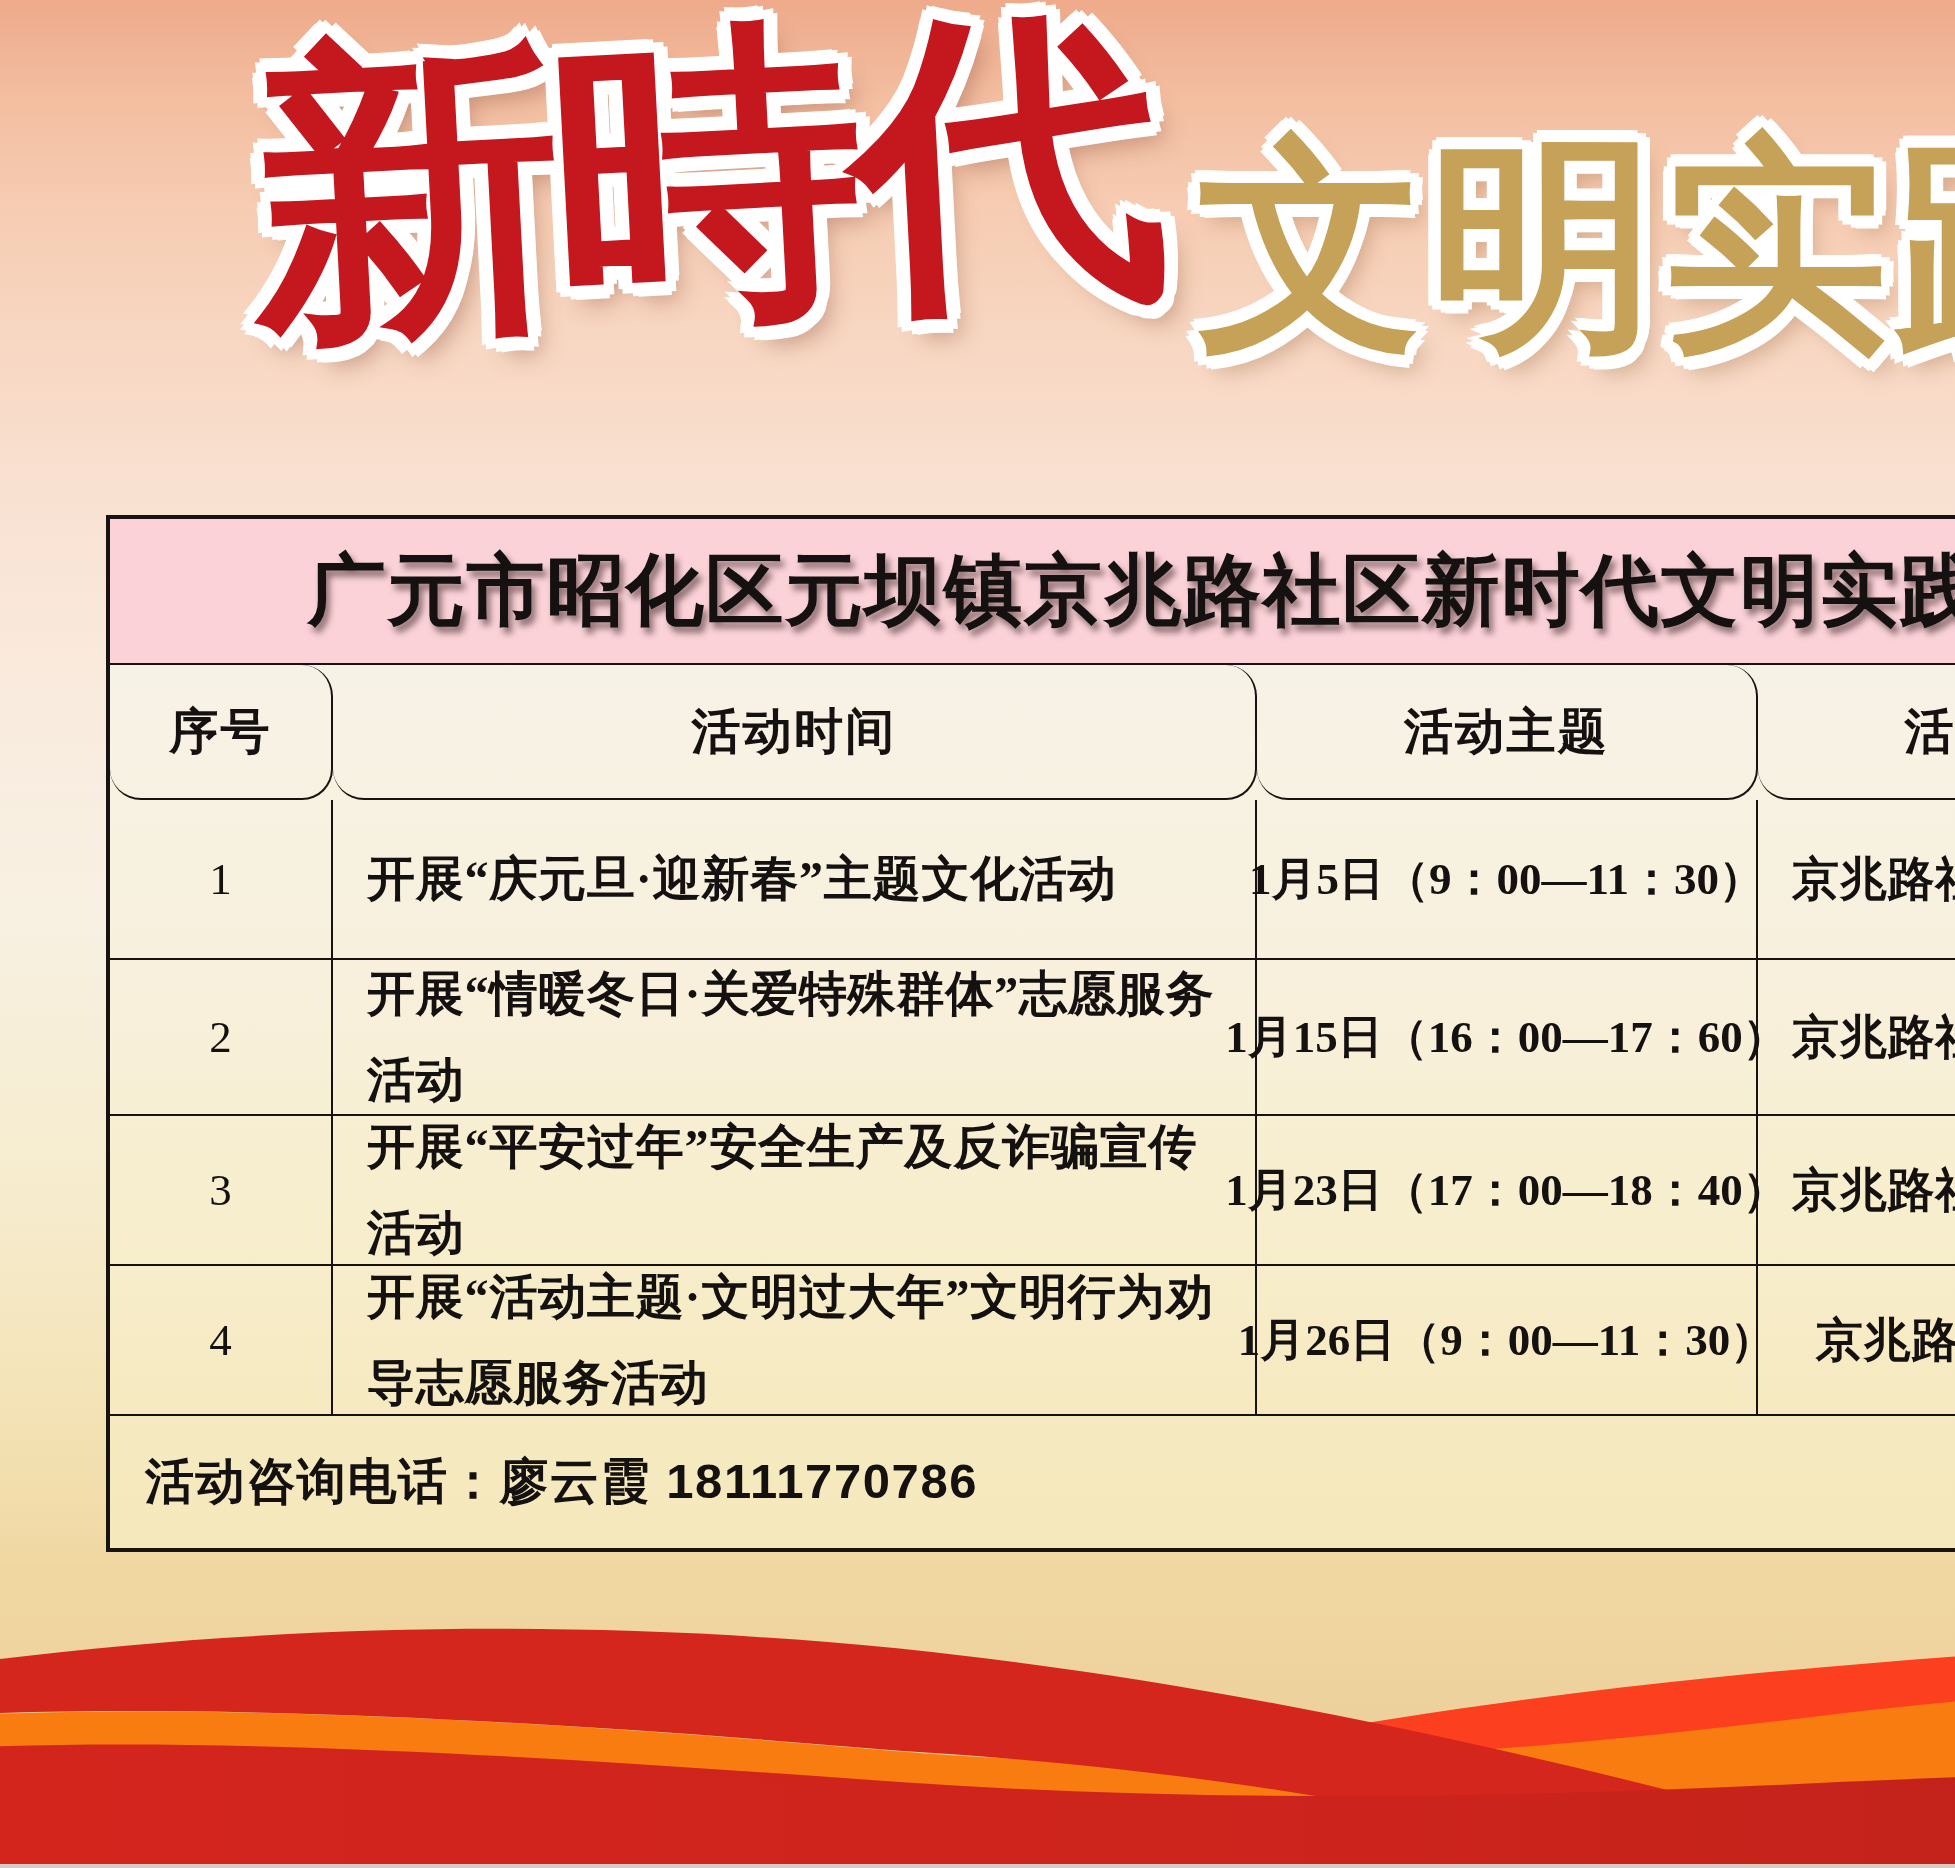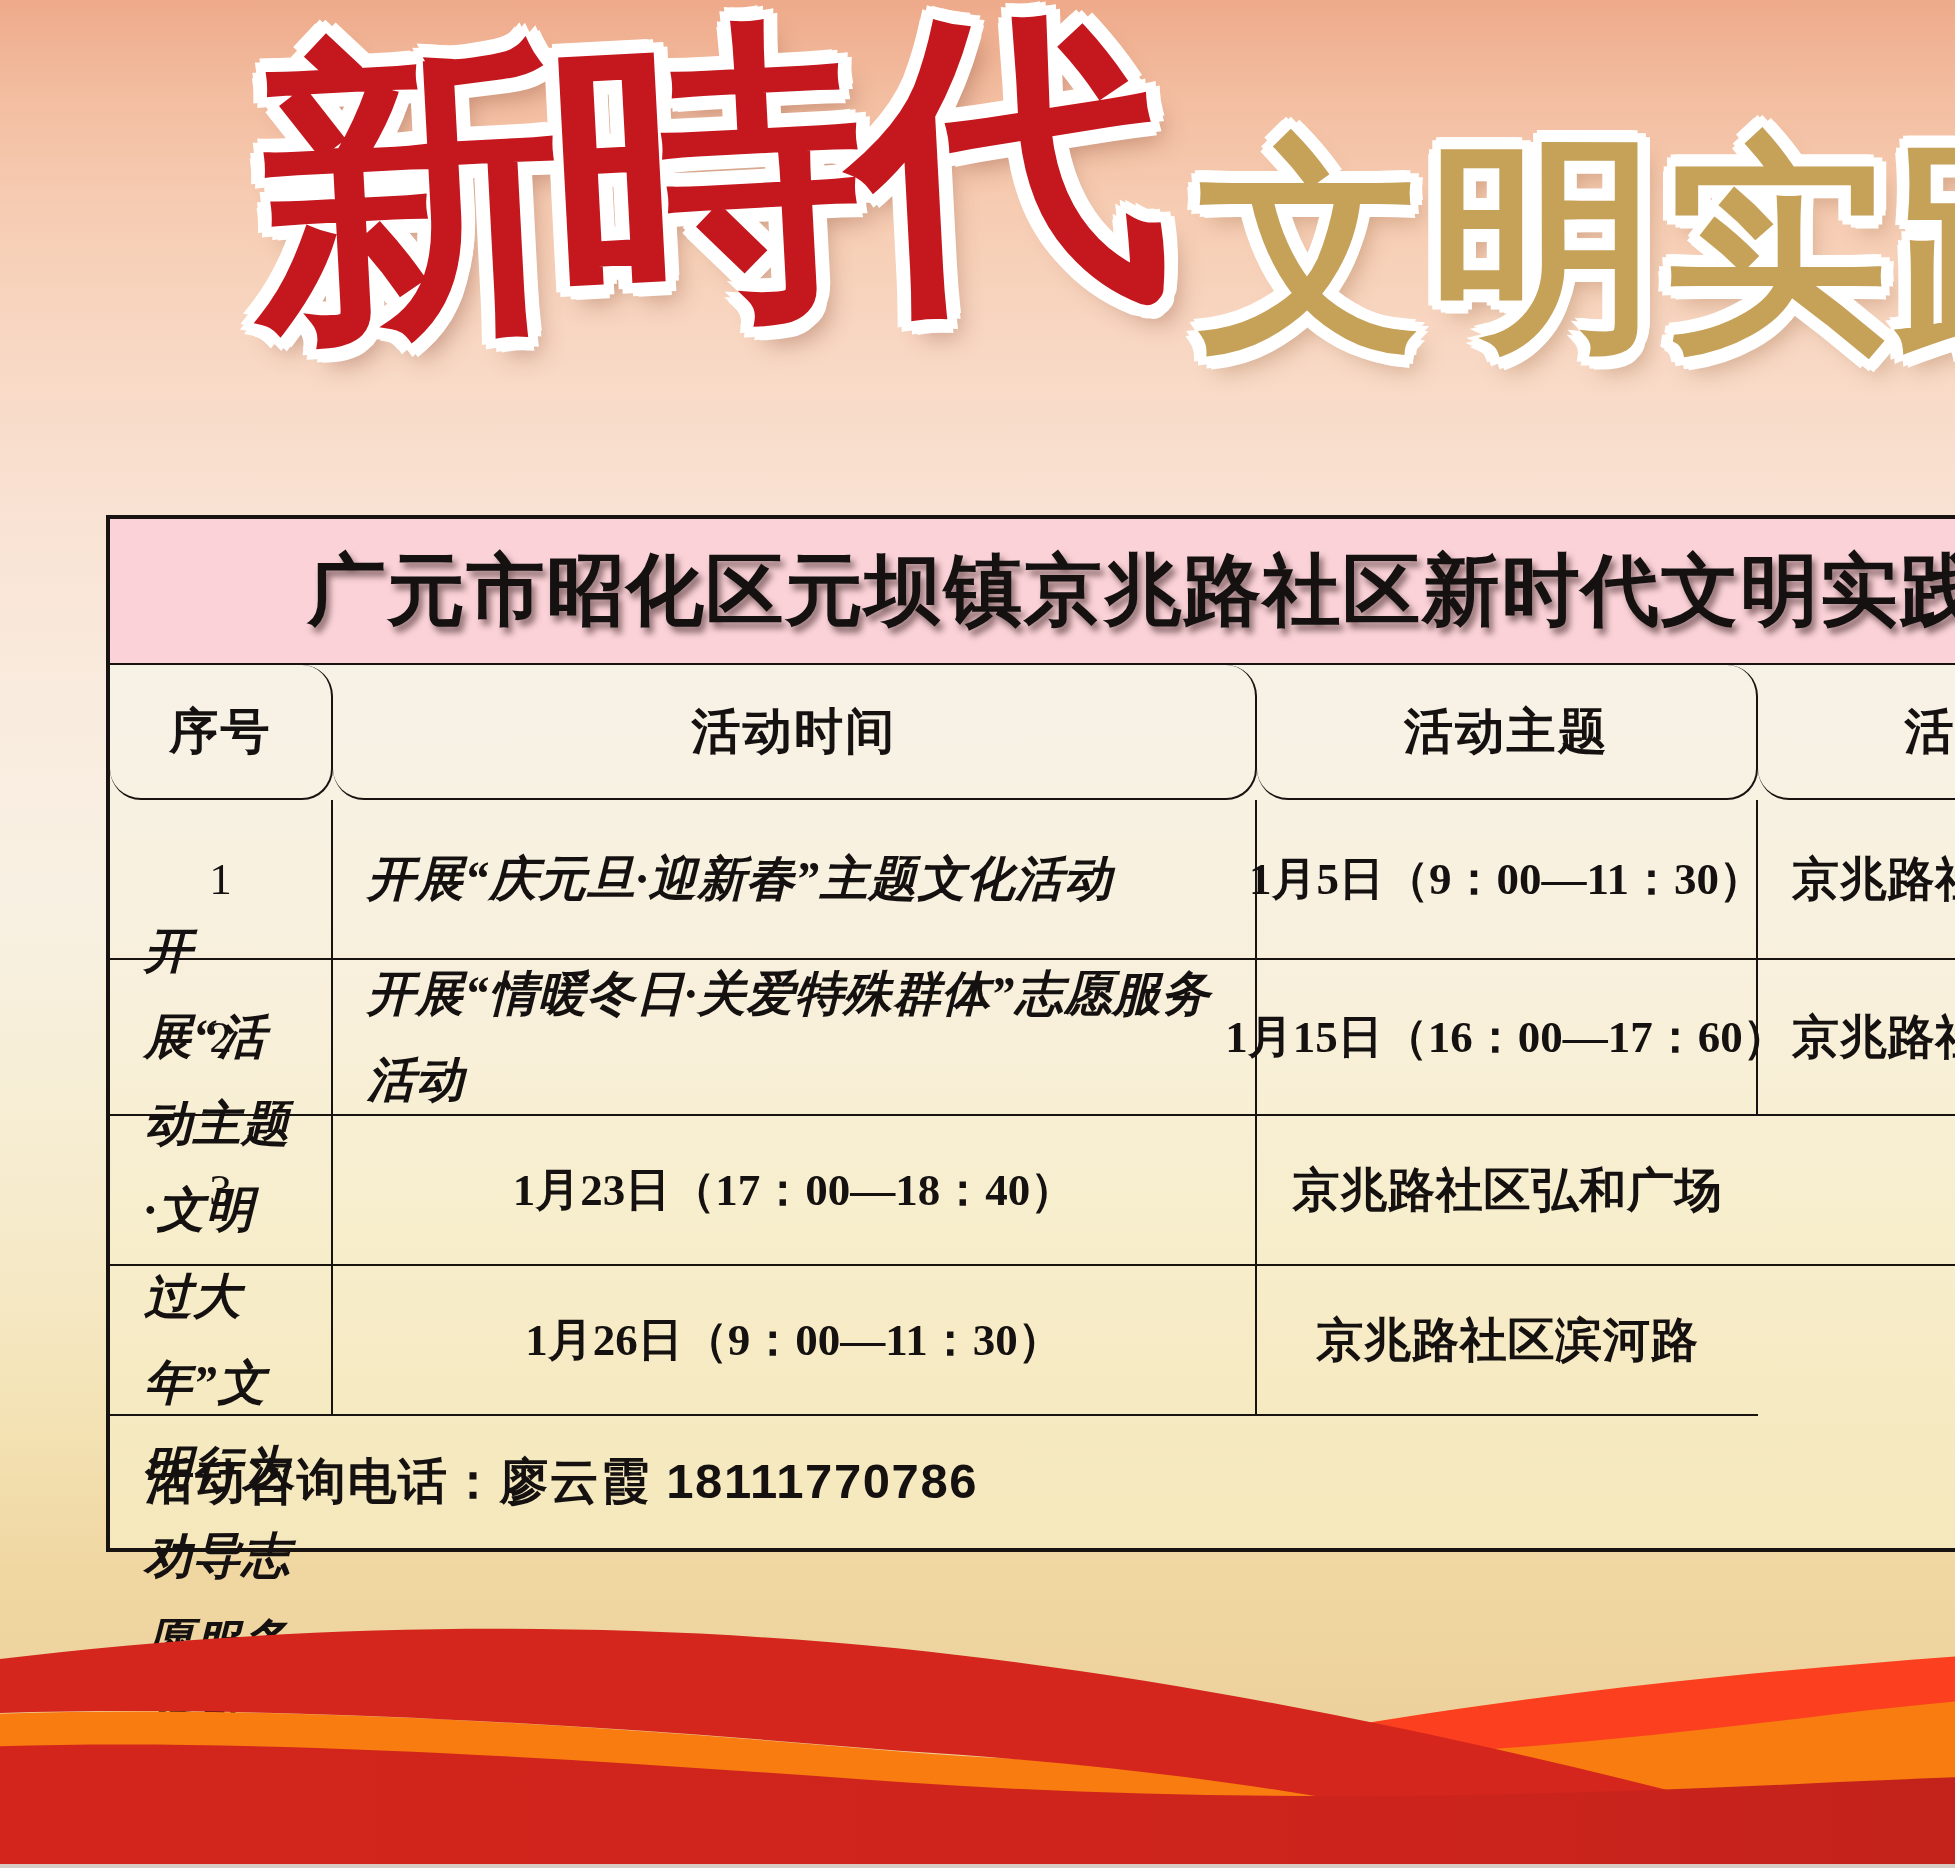--- a/index.html
+++ b/index.html
@@ -61,21 +61,21 @@
     letter-spacing:1.6px;
   }
   .col-head{
     font-family:"Liberation Sans","DejaVu Sans",sans-serif;
     font-size:49px;font-weight:bold;letter-spacing:2.3px;border-radius:31px;
   }
   .num-cell{font-size:45px;}
   .theme-cell{
     justify-content:flex-start;text-align:left;
     padding:0 34px;font-size:48px;font-weight:bold;
-    line-height:1.8;letter-spacing:0.8px;font-style:italic;
+    line-height:1.8;letter-spacing:0.8px;
   }
   .time-cell{flex-direction:row;font-size:45px;font-weight:bold;line-height:2.0;white-space:nowrap;}
   .loc-cell{font-size:47px;font-weight:bold;letter-spacing:0.8px;}
   .footer-cell{
     justify-content:flex-start;padding:0 35px;
     font-family:"Liberation Sans","DejaVu Sans",sans-serif;
     font-size:49px;font-weight:bold;letter-spacing:1.6px;
   }
   
   .waves{position:absolute;left:0;bottom:0;width:2367px;height:289px;}
@@ -110,20 +110,21 @@
 
     <div class="cell num-cell">2</div>
     <div class="cell theme-cell">开展“情暖冬日·关爱特殊群体”志愿服务活动</div>
     <div class="cell time-cell">
       <div>1月15日</div>
       <div>（16：00—17：60）</div>
     </div>
     <div class="cell loc-cell last-col">京兆路社区居民住户</div>
 
     <div class="cell num-cell">3</div>
+    <div class="cell theme-cell">开展“平安过年”安全生产及反诈骗宣传活动</div>
     <div class="cell time-cell">
       <div>1月23日</div>
       <div>（17：00—18：40）</div>
     </div>
     <div class="cell loc-cell last-col">京兆路社区弘和广场</div>
 
     <div class="cell num-cell">4</div>
     <div class="cell theme-cell">开展“活动主题·文明过大年”文明行为劝导志愿服务活动</div>
     <div class="cell time-cell">
       <div>1月26日</div>

